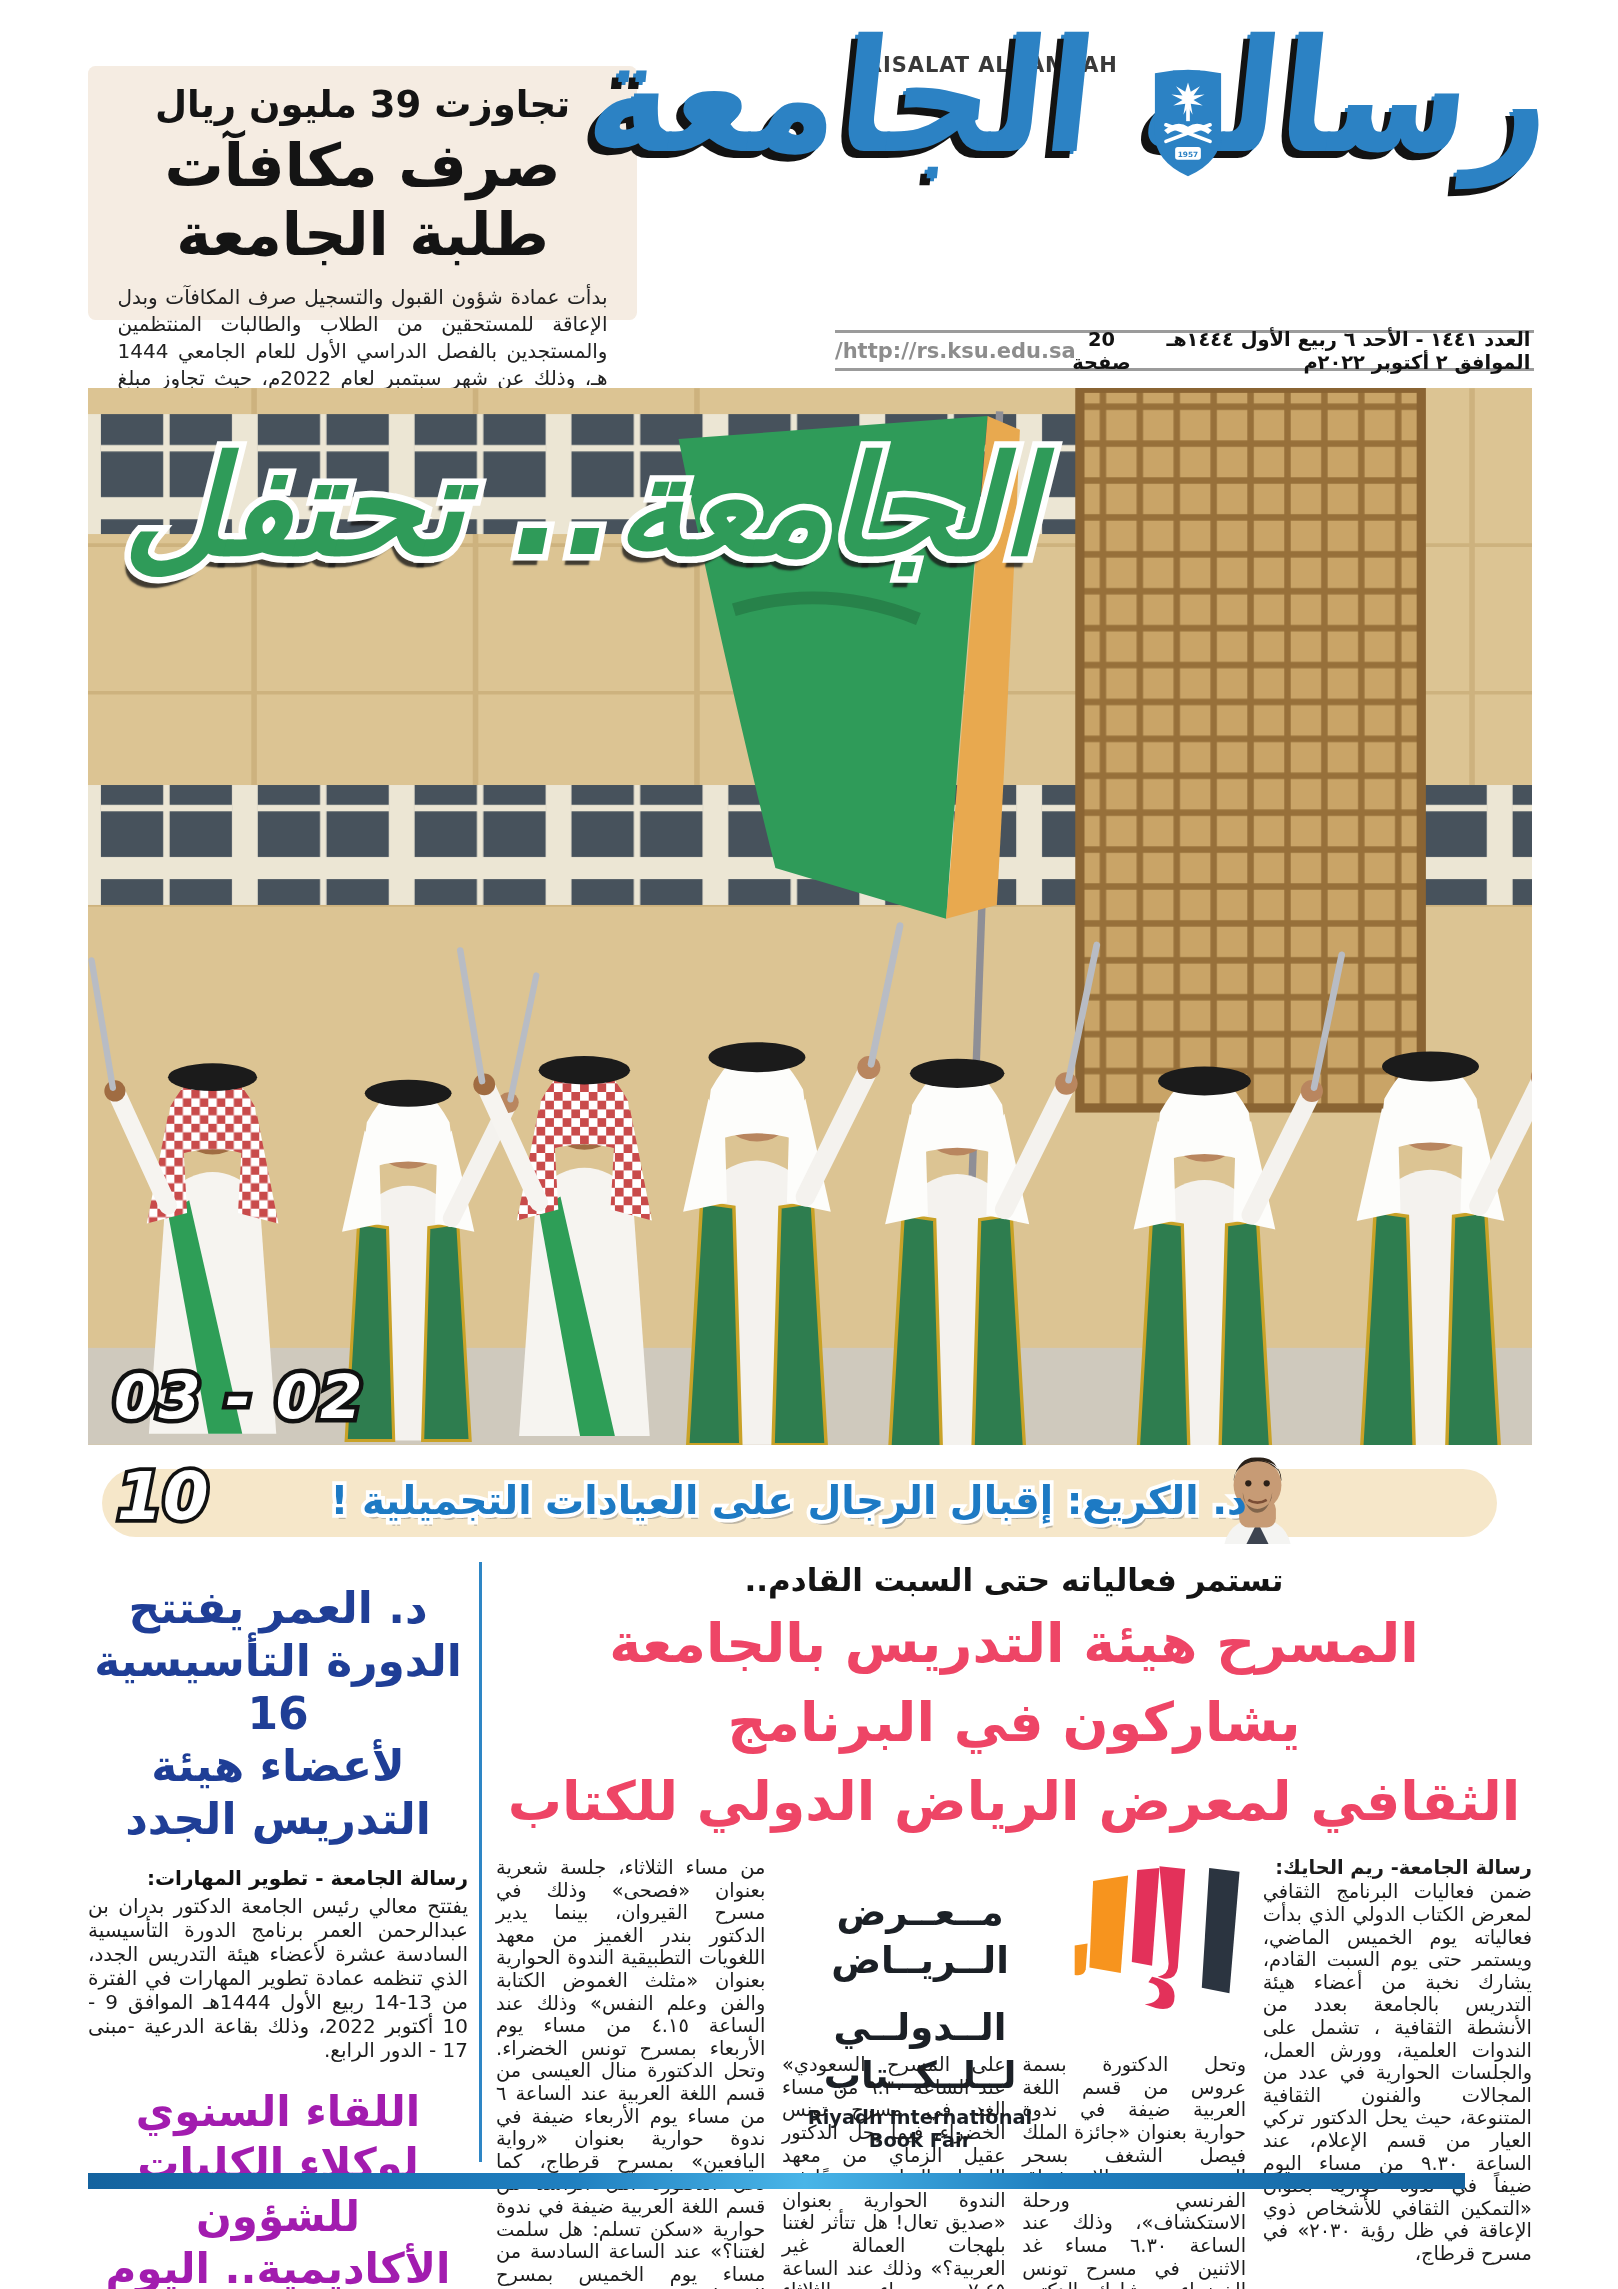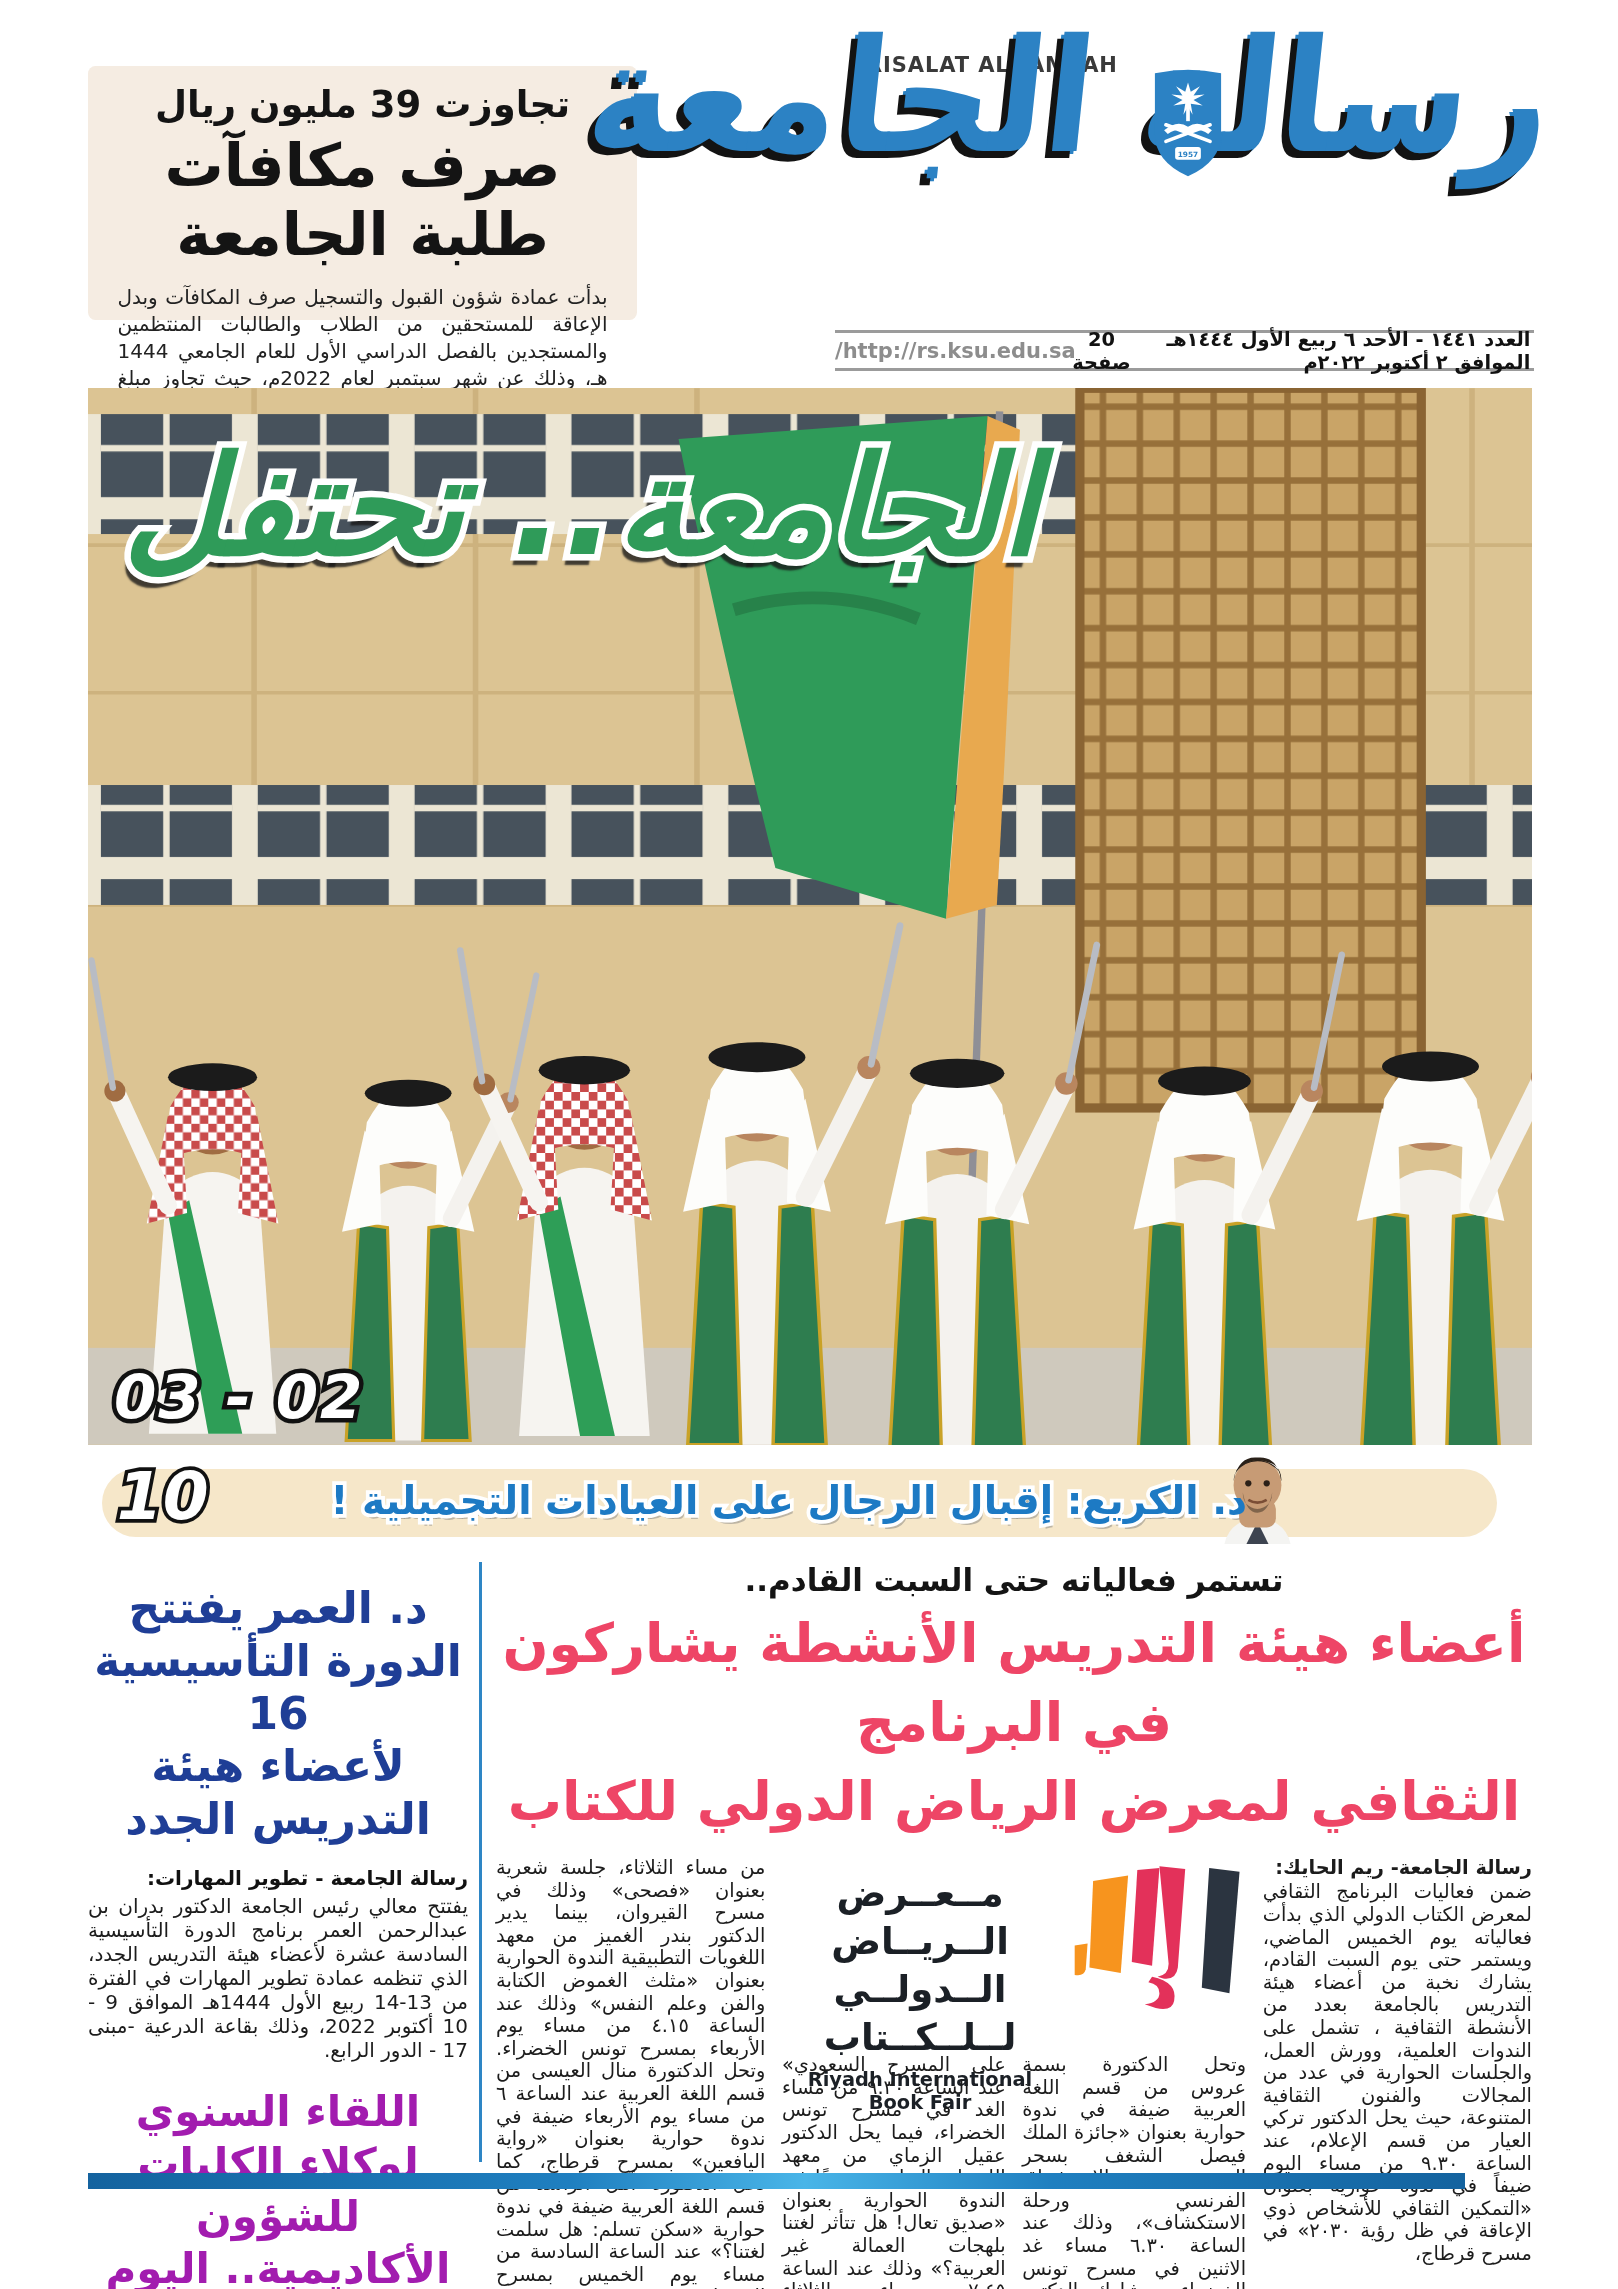--- a/index.html
+++ b/index.html
@@ -66,21 +66,21 @@
   .bf-kicker{font-size:31px;font-weight:bold;text-align:center;color:#141414;}
   .bf-headline{font-size:54px;line-height:79px;font-weight:bold;text-align:center;color:#ee4566;margin-top:5.5px;}
   .bf-cols{display:flex;direction:rtl;gap:16.6px;margin-top:16.6px;}
   .bf-col{font-size:19.4px;line-height:22.6px;text-align:justify;color:#1c1c1c;}
   .col-a{flex:0 0 26%;}
   .col-mid{flex:1 1 auto;}
   .col-d{flex:0 0 26%;}
   .bf-byline{font-size:19.4px;font-weight:bold;margin-bottom:1.8px;}
   .logo-row{display:flex;direction:rtl;align-items:flex-start;gap:13px;height:188px;}
   .logo-words{direction:rtl;padding-top:13px;}
-  .logo-ar{font-size:37px;line-height:48px;font-weight:bold;color:#1b2026;text-align:center;}
+  .logo-ar{font-size:37px;line-height:48px;font-weight:bold;color:#1b2026;text-align:center;margin-top:19px;}
   .logo-en{font-size:19.4px;font-weight:bold;color:#1b2026;text-align:center;margin-top:5.5px;}
   .mid-cols{display:flex;direction:rtl;gap:16.6px;margin-top:9.2px;}
   .mid-cols .bf-col{flex:1 1 50%;}
 
   .bottom-bar{position:absolute;left:88px;top:2173px;width:1377px;height:15.7px;
               background:linear-gradient(90deg,#14639f 0%,#1f7fc0 35%,#49b5e8 52%,#1f7fc0 70%,#14639f 100%);}
 </style>
 </head>
 <body>
 
@@ -229,21 +229,21 @@
 
     <div class="h-black">اللقاء السنوي لوكلاء الكليات للشؤون الأكاديمية.. اليوم</div>
 
   </div>
 
   <div class="vrule"></div>
 
   <div class="bf-block">
     <div class="bf-kicker">تستمر فعالياته حتى السبت القادم..</div>
     <div class="bf-headline">
-      <div>أعضاء هيئة التدريس الأنشطة يشاركون في البرنامج</div>
+      <div>المسرح هيئة التدريس بالجامعة يشاركون في البرنامج</div>
       <div>الثقافي لمعرض الرياض الدولي للكتاب</div>
     </div>
 
     <div class="bf-cols">
       <div class="bf-col col-a">
         <div class="bf-byline">رسالة الجامعة- ريم الحايك:</div>
         <span>ضمن فعاليات البرنامج الثقافي لمعرض الكتاب الدولي الذي بدأت فعالياته يوم الخميس الماضي، ويستمر حتى يوم السبت القادم، يشارك نخبة من أعضاء هيئة التدريس بالجامعة بعدد من الأنشطة الثقافية ، تشمل على الندوات العلمية، وورش العمل، والجلسات الحوارية في عدد من المجالات والفنون الثقافية المتنوعة، حيث يحل الدكتور تركي العيار من قسم الإعلام، عند الساعة ٩.٣٠ من مساء اليوم ضيفاً في ندوة حوارية بعنوان «التمكين الثقافي للأشخاص ذوي الإعاقة في ظل رؤية ٢٠٣٠» في مسرح قرطاج،</span>
       </div>
 
       <div class="col-mid">

